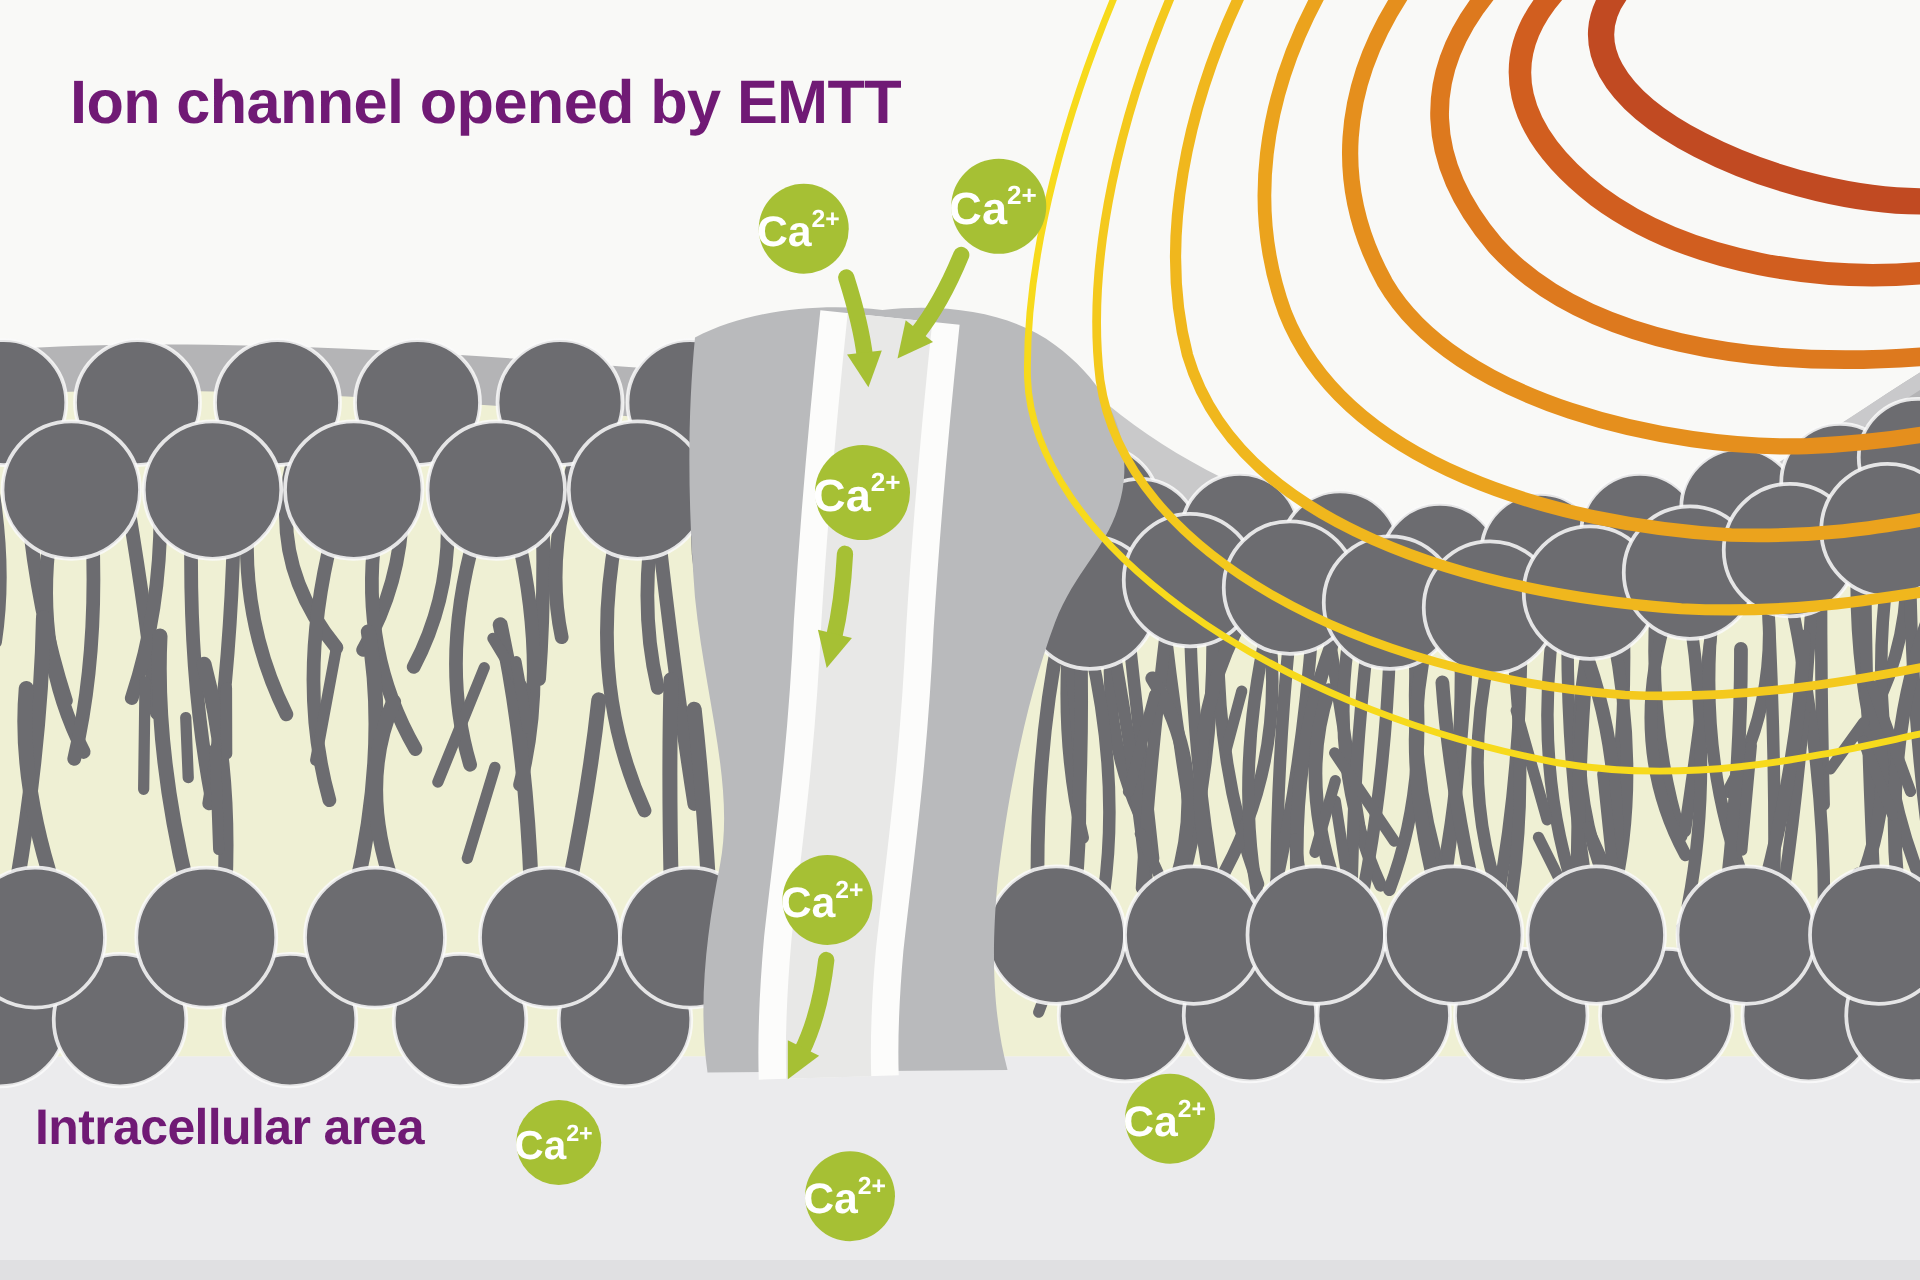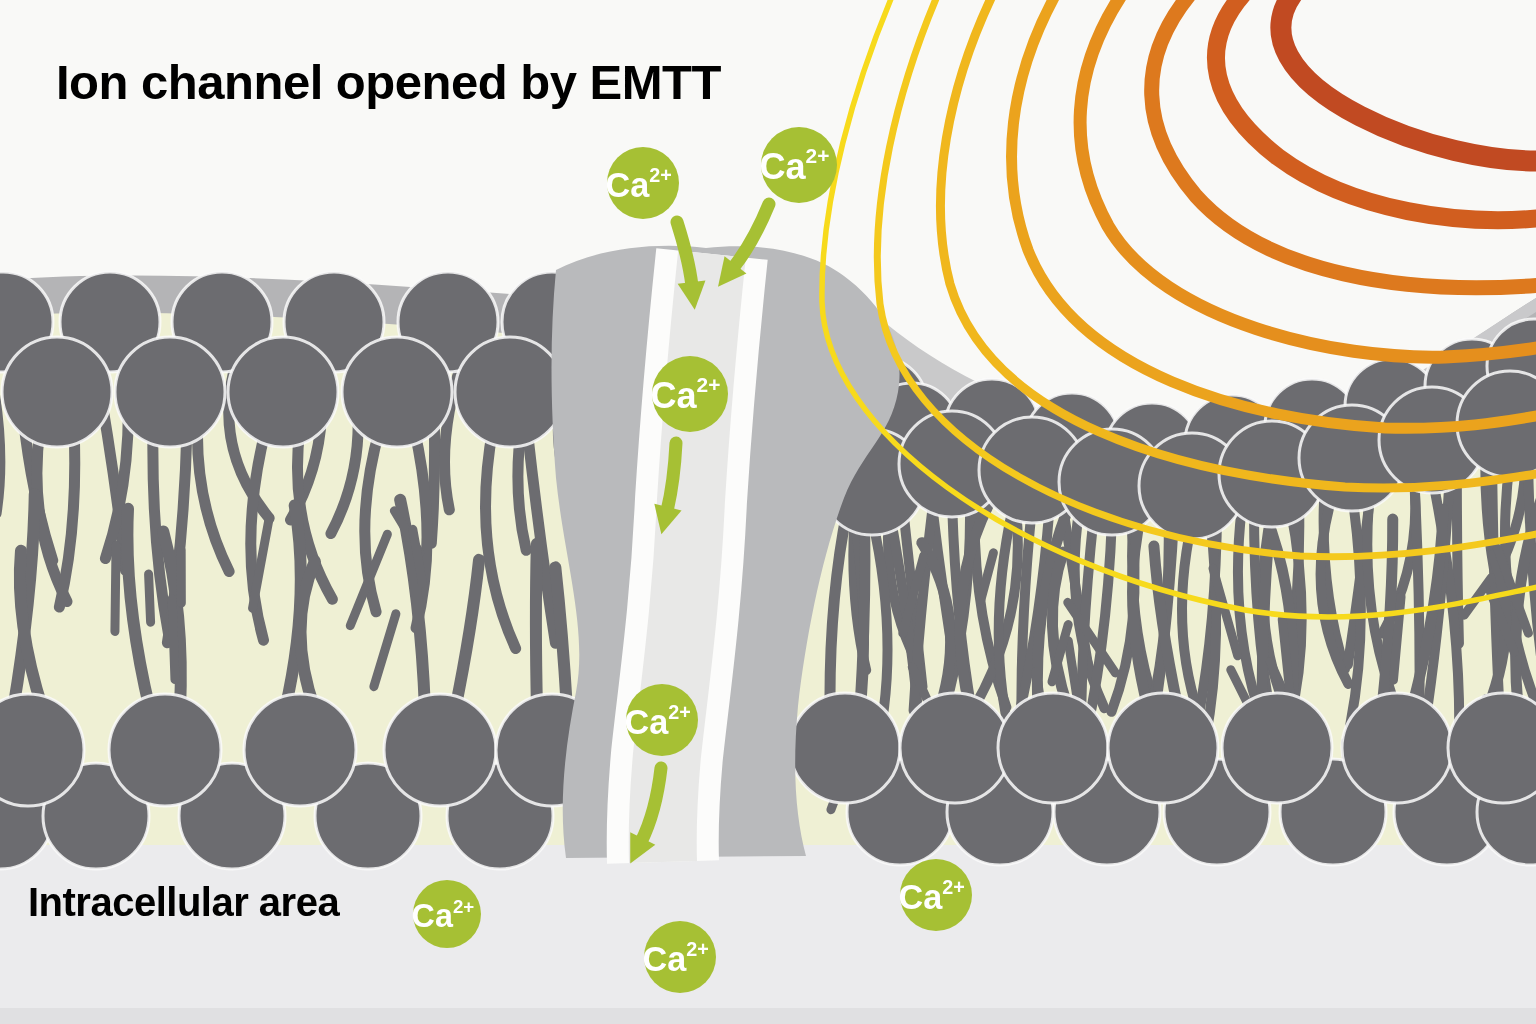--- a/index.html
+++ b/index.html
@@ -1,19 +1,19 @@
 <!DOCTYPE html>
 <html><head>
 <meta charset="utf-8">
 <style>
   html,body{margin:0;padding:0;background:#555;}
   .stage{position:relative;width:1536px;height:1024px;overflow:hidden;
          font-family:"Liberation Sans",sans-serif;background:#f9f9f7;}
   svg{position:absolute;left:0;top:0;}
-  .txt{position:absolute;color:#000000;font-weight:700;letter-spacing:-0.5px;line-height:1;}
+  .txt{position:absolute;color:#701a75;font-weight:700;letter-spacing:-0.5px;line-height:1;}
   #title{left:56px;top:58px;font-size:49px;}
   #extra-label{left:54px;top:206px;font-size:39px;}
   #intra-label{left:28px;top:882px;font-size:40px;text-align:center;}
 </style>
 </head>
 <body>
 
 <div class="stage">
   <svg id="scene" width="1536" height="1024" viewBox="0 0 1536 1024">
       <g>

